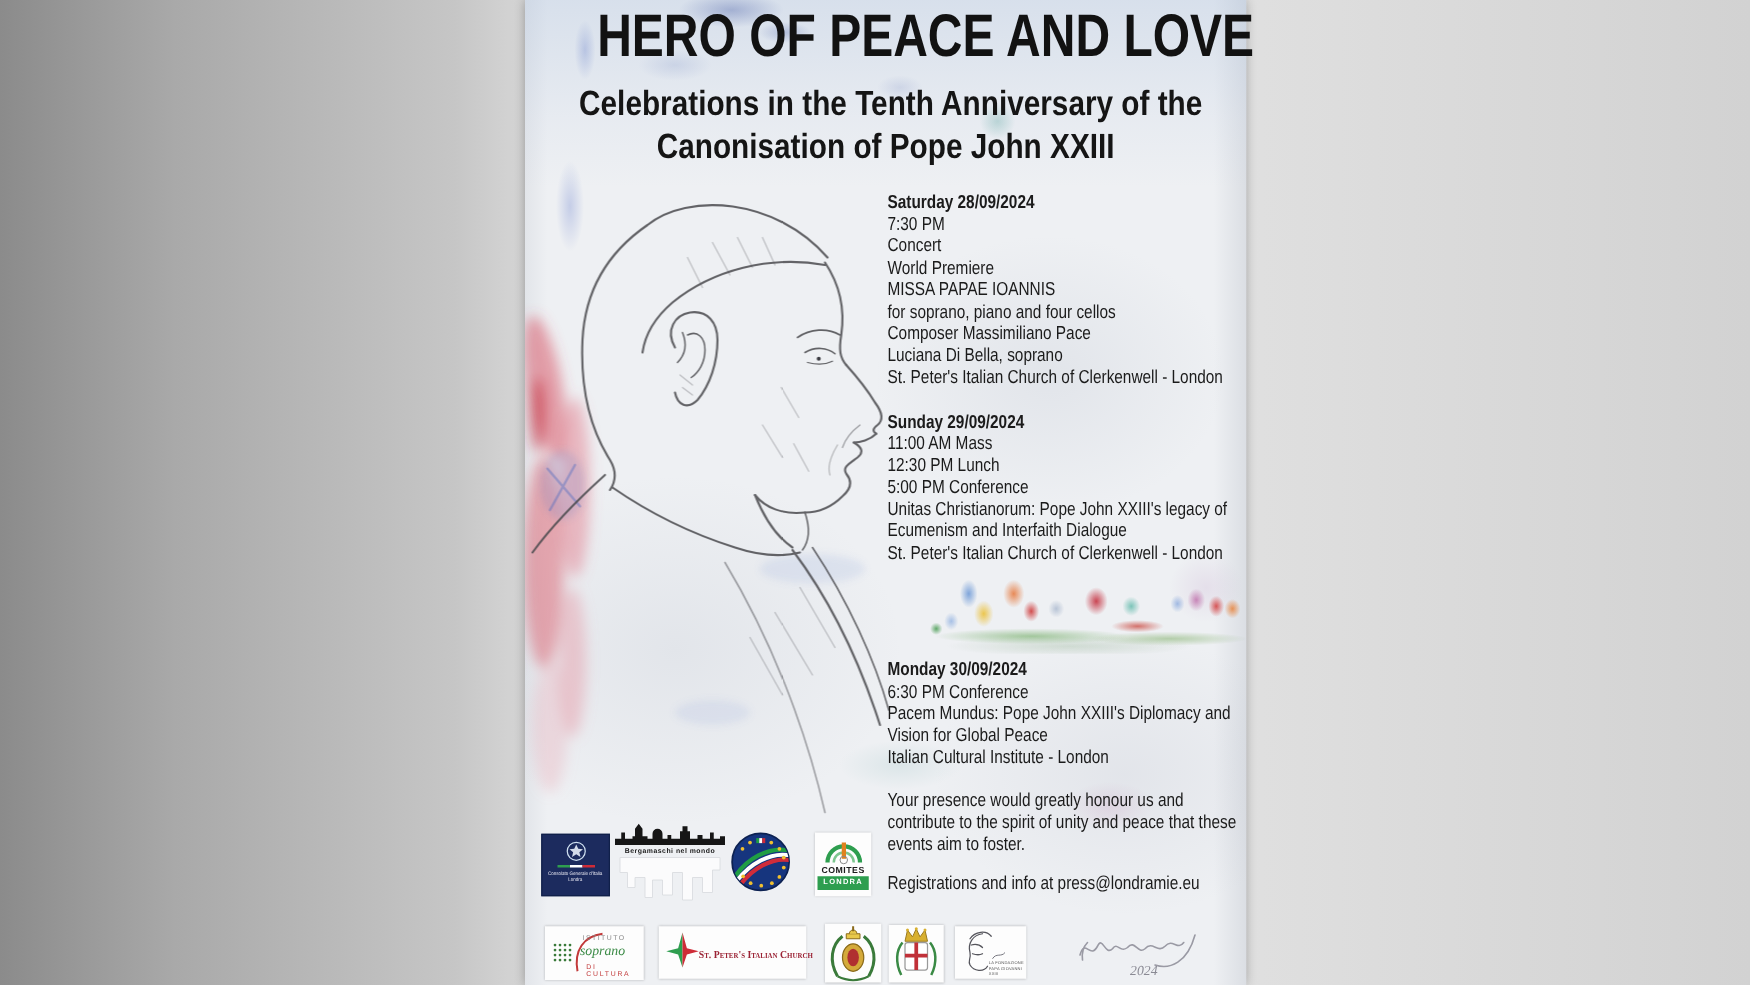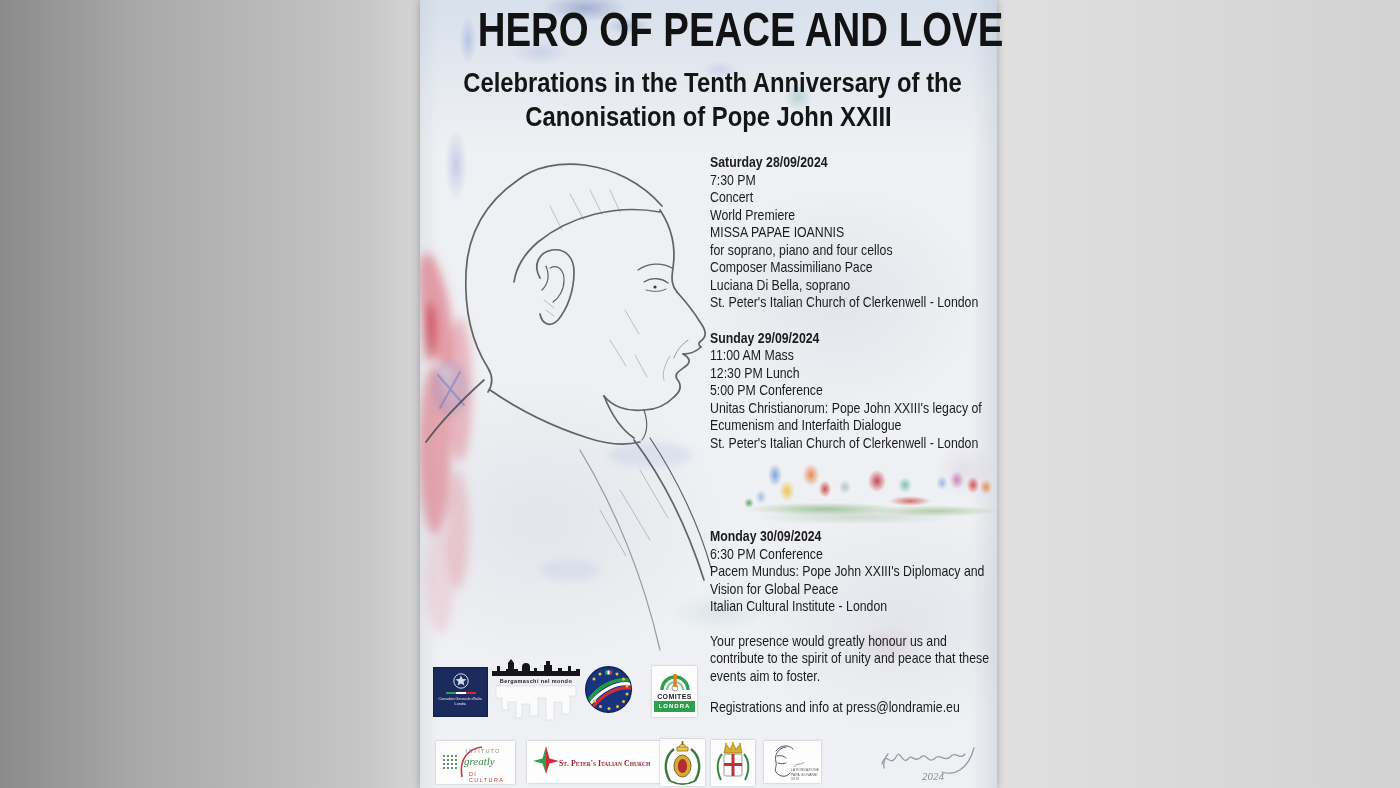--- a/index.html
+++ b/index.html
@@ -87,28 +87,28 @@
     font-size:5.5px;font-weight:bold;color:#1a1a1a;letter-spacing:.4px;}
   .round-logo{left:164px;top:10px;width:49px;height:49px;}
   .comites{left:232px;top:11px;width:45px;height:51px;display:flex;flex-direction:column;align-items:center;}
   .comites-name{font-size:7px;font-weight:bold;color:#1c1c1c;letter-spacing:.4px;margin-top:-1px;}
   .comites-band{width:41px;height:11px;background:#2e9e4f;color:#fff;font-size:6px;font-weight:bold;
     text-align:center;line-height:11px;letter-spacing:1px;margin-top:1px;}
   .istituto{left:16px;top:5px;width:79px;height:43px;}
   .ist-l1{position:absolute;left:30px;top:7px;font-size:5.5px;letter-spacing:1.2px;color:#8a8a8a;}
   .ist-l2{position:absolute;left:28px;top:14px;font-size:11px;font-style:italic;color:#3a8a45;font-family:"Liberation Serif",serif;}
   .ist-l3{position:absolute;left:33px;top:30px;font-size:5.5px;letter-spacing:1.4px;color:#c23a3a;}
-  .stpeters{left:107px;top:5px;width:118px;height:42px;padding-left:28px;}
+  .stpeters{left:107px;top:5px;width:118px;height:42px;}
   .stp-label{position:absolute;left:32px;top:17px;font-size:8.5px;font-variant:small-caps;
     color:#9b2335;font-weight:bold;font-family:"Liberation Serif",serif;white-space:nowrap;transform:scaleX(.92);transform-origin:0 0;}
   .arms1{left:240px;top:3px;width:45px;height:47px;}
   .arms2{left:291px;top:4px;width:44px;height:46px;}
   .fond{left:344px;top:5px;width:57px;height:42px;}
   .fond-t{position:absolute;left:27px;font-size:3.2px;color:#555;letter-spacing:.2px;}
-  .signature{position:absolute;left:454px;top:2px;width:115px;height:48px;}
+  .signature{position:absolute;left:436px;top:2px;width:115px;height:48px;}
   .sig-year{font-family:"Liberation Serif",serif;font-style:italic;}
 </style>
 </head>
 <body>
 
 <div class="poster">
 
   <div class="title">HERO OF PEACE AND LOVE</div>
   <div class="sub">
     <div>Celebrations in the Tenth Anniversary of the</div>
@@ -290,21 +290,21 @@
             <circle cx="16" cy="23" r="1.1"></circle>
             <circle cx="20" cy="23" r="1.1"></circle>
           <circle cx="8" cy="27" r="1.1"></circle>
             <circle cx="12" cy="27" r="1.1"></circle>
             <circle cx="16" cy="27" r="1.1"></circle>
             <circle cx="20" cy="27" r="1.1"></circle>
         </g>
         <path d="M46 6 C31 8 23 19 26 36" fill="none" stroke="#c23a3a" stroke-width="1.6"></path>
       </svg>
       <div class="ist-l1">ISTITUTO</div>
-      <div class="ist-l2">greatly</div>
+      <div class="ist-l2">soprano</div>
       <div class="ist-l3">DI CULTURA</div>
     </div>
 
     <div class="logo stpeters whitebox">
       <svg width="30" height="34" viewBox="0 0 30 34" style="position:absolute;left:4px;top:3px;">
         <polygon points="15,2 15,30 11.5,19.5 2,17 11.5,14.5" fill="#2e9e4f"></polygon>
         <polygon points="15,2 18.5,14.5 28,17 18.5,19.5 15,30" fill="#ce2b37"></polygon>
       </svg>
       <div class="stp-label">St. Peter's Italian Church</div>
     </div>

